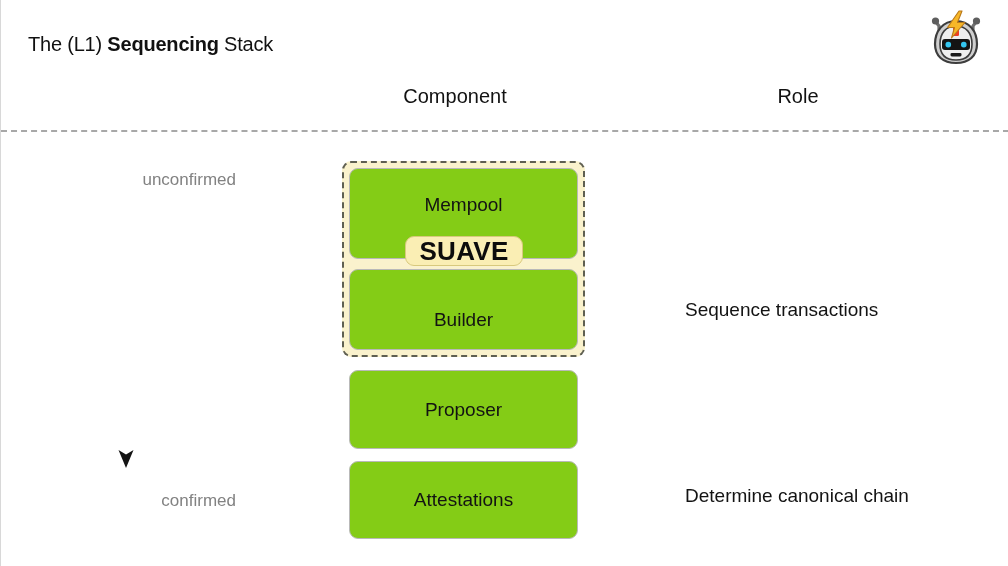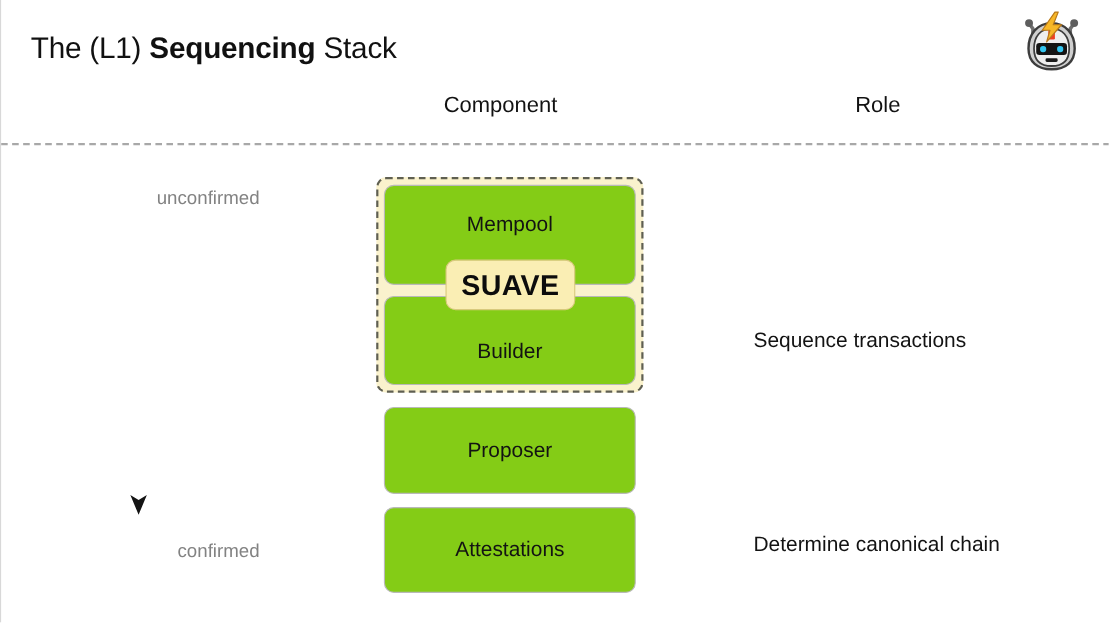--- a/index.html
+++ b/index.html
@@ -19,21 +19,21 @@
     overflow: hidden;
     border-left: 1px solid #d8d8d8;
     box-sizing: border-box;
   }
 
   
   #title {
     position: absolute;
     left: 27px;
     top: 24px;
-    font-size: 27px;
+    font-size: 20px;
     line-height: 40px;
     color: #111111;
     letter-spacing: -0.2px;
     white-space: nowrap;
   }
   #title .reg { font-weight: 400; }
   #title .bold { font-weight: 700; }
 
   
   #logo {
@@ -149,21 +149,21 @@
   #box-mempool .comp-label  { position: relative; top: -9px; }
   #box-builder .comp-label  { position: relative; top: 10px; }
   #box-proposer .comp-label { position: relative; top: 0px; }
   #box-attestations .comp-label { position: relative; top: 0px; }
 
   #suave-badge {
     position: absolute;
     left: 404px;
     top: 236px;
     width: 118px;
-    height: 46px;
+    height: 30px;
     background: #faeeb4;
     border: 1px solid #d8c97d;
     border-radius: 9px;
     box-sizing: border-box;
     display: flex;
     align-items: center;
     justify-content: center;
     z-index: 5;
   }
   #suave-badge .badge-label {

